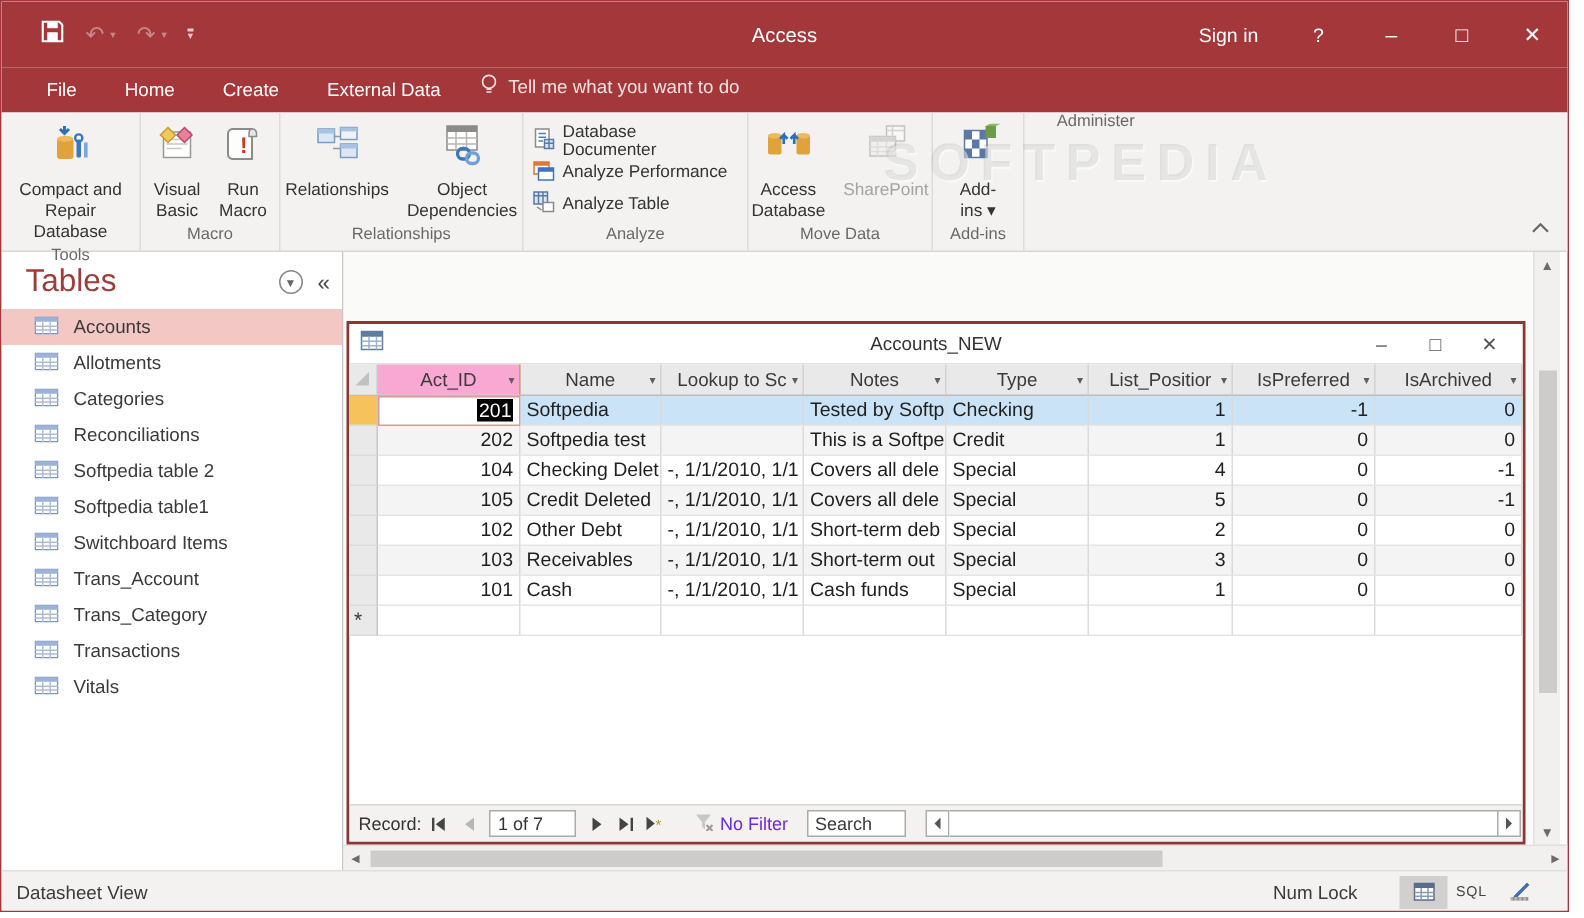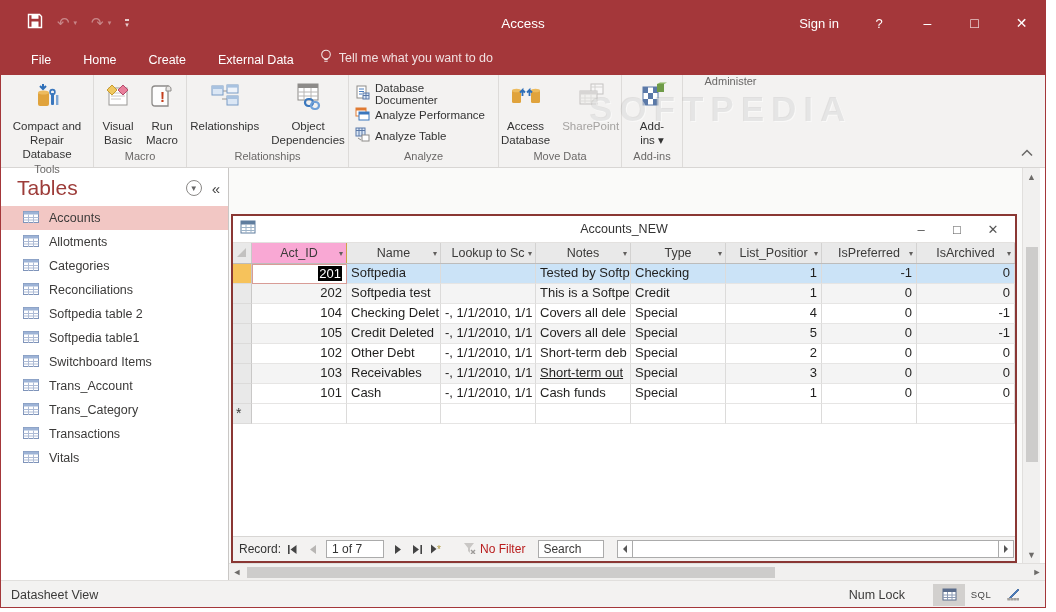--- a/index.html
+++ b/index.html
@@ -72,21 +72,21 @@
   .rowsel { width: 19px; background: #e9e9e9; border-right: 1px solid #c9c8c7; border-bottom: 1px solid #dcdbda; position: relative; }
   .grid-row.currow .rowsel { background: #f6c25b; }
   .rowsel .star { position: absolute; left: 3px; top: 1px; font-size: 14px; color: #3b3a39; }
   .dcell { font-size: 13px; color: #201f1e; border-right: 1px solid #dcdbda; border-bottom: 1px solid #e6e5e4; padding: 1px 4px 0 4px; overflow: hidden; white-space: nowrap; }
   .dcell.curcell { border: 1px solid #d89c96; background: #fff; }
   .dcell .inv { background: #000; color: #fff; padding: 0 1px; }
   .grid-fill { flex: 1; background: #fff; }
   .recnav { height: 25px; background: #f3f2f1; border-top: 1px solid #d8d6d4; display: flex; align-items: center; padding-left: 6px; font-size: 12px; color: #333; gap: 3px; }
   .recnav .navbtn { width: 17px; height: 17px; display: flex; align-items: center; justify-content: center; }
   .posbox { width: 58px; height: 18px; background: #fff; border: 1px solid #ababab; font-size: 12px; display: flex; align-items: center; padding-left: 5px; margin: 0 2px; }
-  .nofilter { display: flex; align-items: center; gap: 4px; color: #b91c1c; font-size: 12px; margin: 0 10px 0 14px; justify-content: space-between; }
+  .nofilter { display: flex; align-items: center; gap: 4px; color: #6d28d9; font-size: 12px; margin: 0 10px 0 14px; justify-content: space-between; }
   .searchbox { width: 66px; height: 18px; border: 1px solid #ababab; font-size: 12px; color: #3b3a39; padding: 0 0 0 4px; font-family: "Liberation Sans", sans-serif; background:#fff; }
   .docscroll { flex: 1; display: flex; align-items: center; margin: 0 1px 0 10px; height: 19px; }
   .dsbtn { width: 16px; height: 18px; border: 1px solid #ababab; background: #fdfdfd; display: flex; align-items: center; justify-content: center; }
   .dstrack { flex: 1; height: 18px; border-top: 1px solid #ababab; border-bottom: 1px solid #ababab; background: #fff; }
 
   
   .vscroll { width: 18px; background: #f1f0ef; border-left: 1px solid #e1dfdd; display: flex; flex-direction: column; align-items: center; }
   .vthumb { width: 12px; height: 215px; background: #cdcccb; margin-top: 62px; }
   .sarrow { font-size: 9px; color: #6d6b69; height: 17px; display: flex; align-items: center; }
   .vscroll .sarrow.bottom { margin-top: auto; }
@@ -510,21 +510,21 @@
                   <div class="dcell" style="width: 95px; text-align: left;">Special</div>
                   <div class="dcell" style="width: 96px; text-align: right;">2</div>
                   <div class="dcell" style="width: 95px; text-align: right;">0</div>
                   <div class="dcell" style="width: 98px; text-align: right;">0</div>
                 </div>
                 <div class="grid-row alt">
                   <div class="rowsel"></div>
                   <div class="dcell" style="width: 95px; text-align: right;">103</div>
                   <div class="dcell" style="width: 94px; text-align: left;">Receivables</div>
                   <div class="dcell" style="width: 95px; text-align: left;">-, 1/1/2010, 1/1</div>
-                  <div class="dcell" style="width: 95px; text-align: left; text-decoration: underline;">Short-term out</div>
+                  <div class="dcell" style="width: 95px; text-align: left;">Short-term out</div>
                   <div class="dcell" style="width: 95px; text-align: left;">Special</div>
                   <div class="dcell" style="width: 96px; text-align: right;">3</div>
                   <div class="dcell" style="width: 95px; text-align: right;">0</div>
                   <div class="dcell" style="width: 98px; text-align: right;">0</div>
                 </div>
                 <div class="grid-row">
                   <div class="rowsel"></div>
                   <div class="dcell" style="width: 95px; text-align: right;">101</div>
                   <div class="dcell" style="width: 94px; text-align: left;">Cash</div>
                   <div class="dcell" style="width: 95px; text-align: left;">-, 1/1/2010, 1/1</div>

